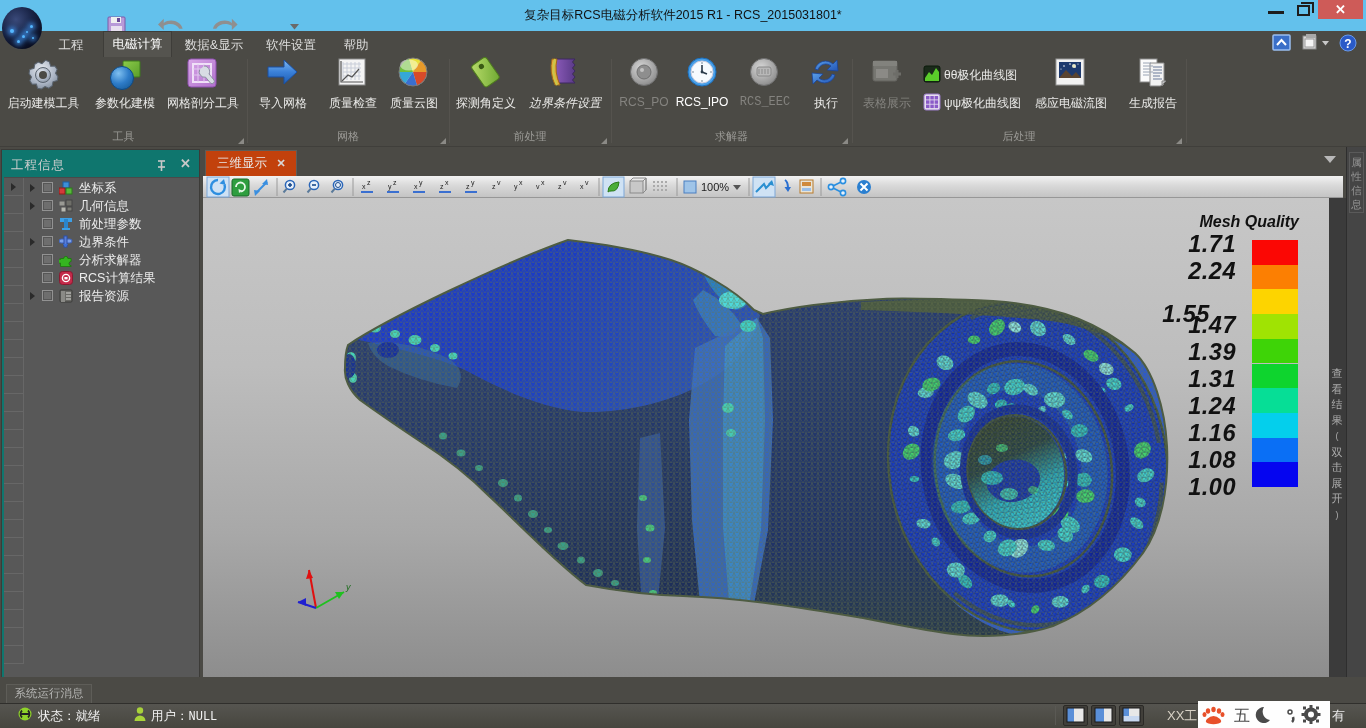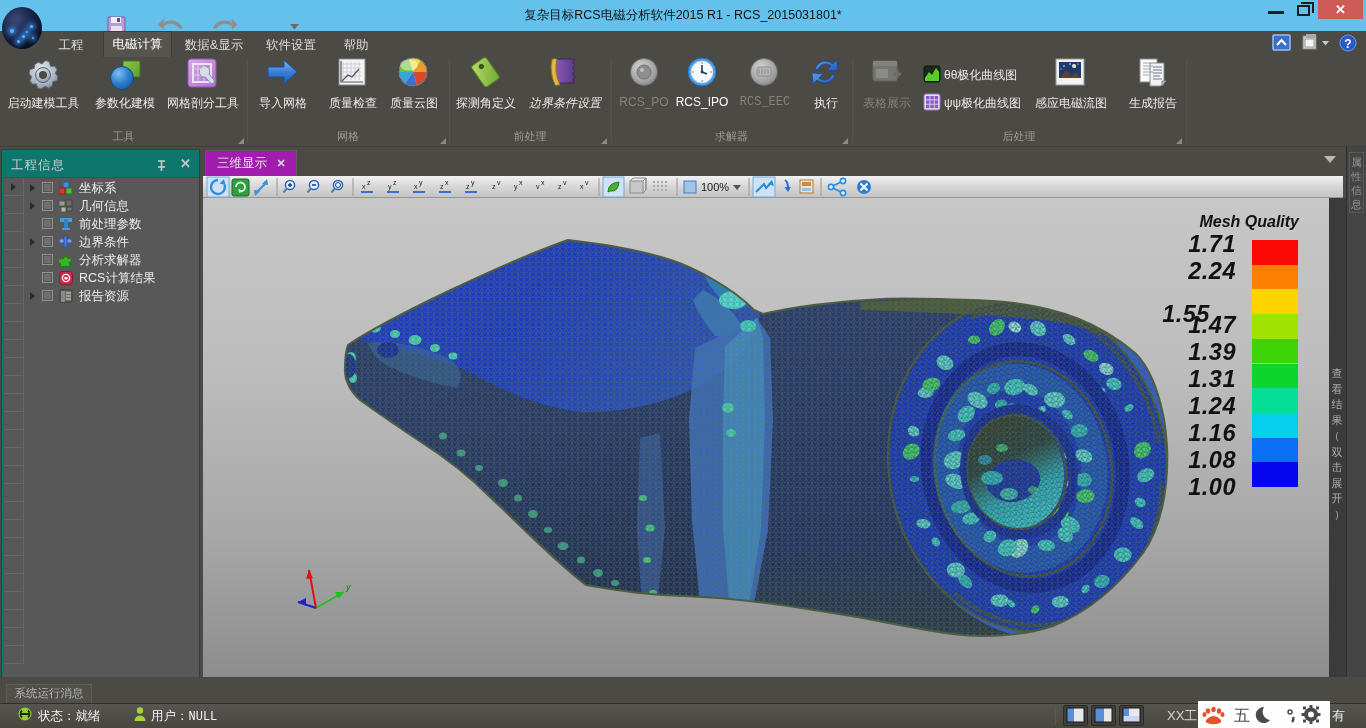--- a/index.html
+++ b/index.html
@@ -30,21 +30,21 @@
 #lpanel-title{left:8px;top:6px;font-size:12.5px;color:#CFCFCF;letter-spacing:1px;}
 #lp-tree{left:1px;top:26px;width:195px;height:500px;background:#585858;border-top:1px solid #4A4A4A;}
 .trow{left:0;height:18px;width:195px;}
 .tcol{left:0;top:0;width:20px;height:18px;border-right:1px solid #676767;border-bottom:1px solid #676767;}
 .texp{width:0;height:0;border-top:4px solid transparent;border-bottom:4px solid transparent;border-left:5px solid #2A2A2A;}
 .tcheck{left:38px;top:3px;width:11px;height:11px;background:#6E6E6E;border:1px solid #929292;box-shadow:inset 0 0 0 1px #565656;}
 .tlabel{left:75px;top:1px;font-size:12.5px;color:#ECECEC;white-space:nowrap;}
 .ticon{left:55px;top:2px;width:14px;height:14px;}
 
 #vtabbar{left:203px;top:147px;width:1141px;height:29px;background:#4B4A45;}
-#vtab{left:2px;top:3px;width:92px;height:26px;background:#a21caf;border:1px solid #5E5D58;border-bottom:none;color:#E8E8E8;font-size:12.5px;line-height:25px;}
+#vtab{left:2px;top:3px;width:92px;height:26px;background:#c2410c;border:1px solid #5E5D58;border-bottom:none;color:#E8E8E8;font-size:12.5px;line-height:25px;}
 #vtoolbar{left:203px;top:176px;width:1140px;height:22px;background:linear-gradient(180deg,#F2F2F2,#D9D9D9 45%,#C4C4C4);border-bottom:1px solid #979797;z-index:2;}
 #viewport{left:203px;top:198px;width:1126px;height:479px;overflow:hidden;background:linear-gradient(180deg,#C7C7C7 0%,#BDBDBD 35%,#A8A8A8 70%,#8D8D8D 100%);}
 
 #legend-title{left:986px;top:15px;width:110px;text-align:right;font-size:16px;font-weight:bold;font-style:italic;color:#111;}
 .lval{left:933px;width:100px;text-align:right;font-size:23.5px;font-weight:bold;font-style:italic;color:#111;letter-spacing:0.5px;}
 .lblock{left:1049px;width:46px;height:24.7px;}
 
 #rstrip{left:1329px;top:198px;width:17px;height:479px;background:#3B3B3B;}
 #rstrip2{left:1346px;top:147px;width:20px;height:556px;background:#454545;border-left:1px solid #2E2E2E;}
 #rtab1{left:1349px;top:152px;width:15px;height:61px;border:1px solid #5A5A5A;color:#969696;font-size:10.5px;text-align:center;line-height:14px;padding-top:2px;}

